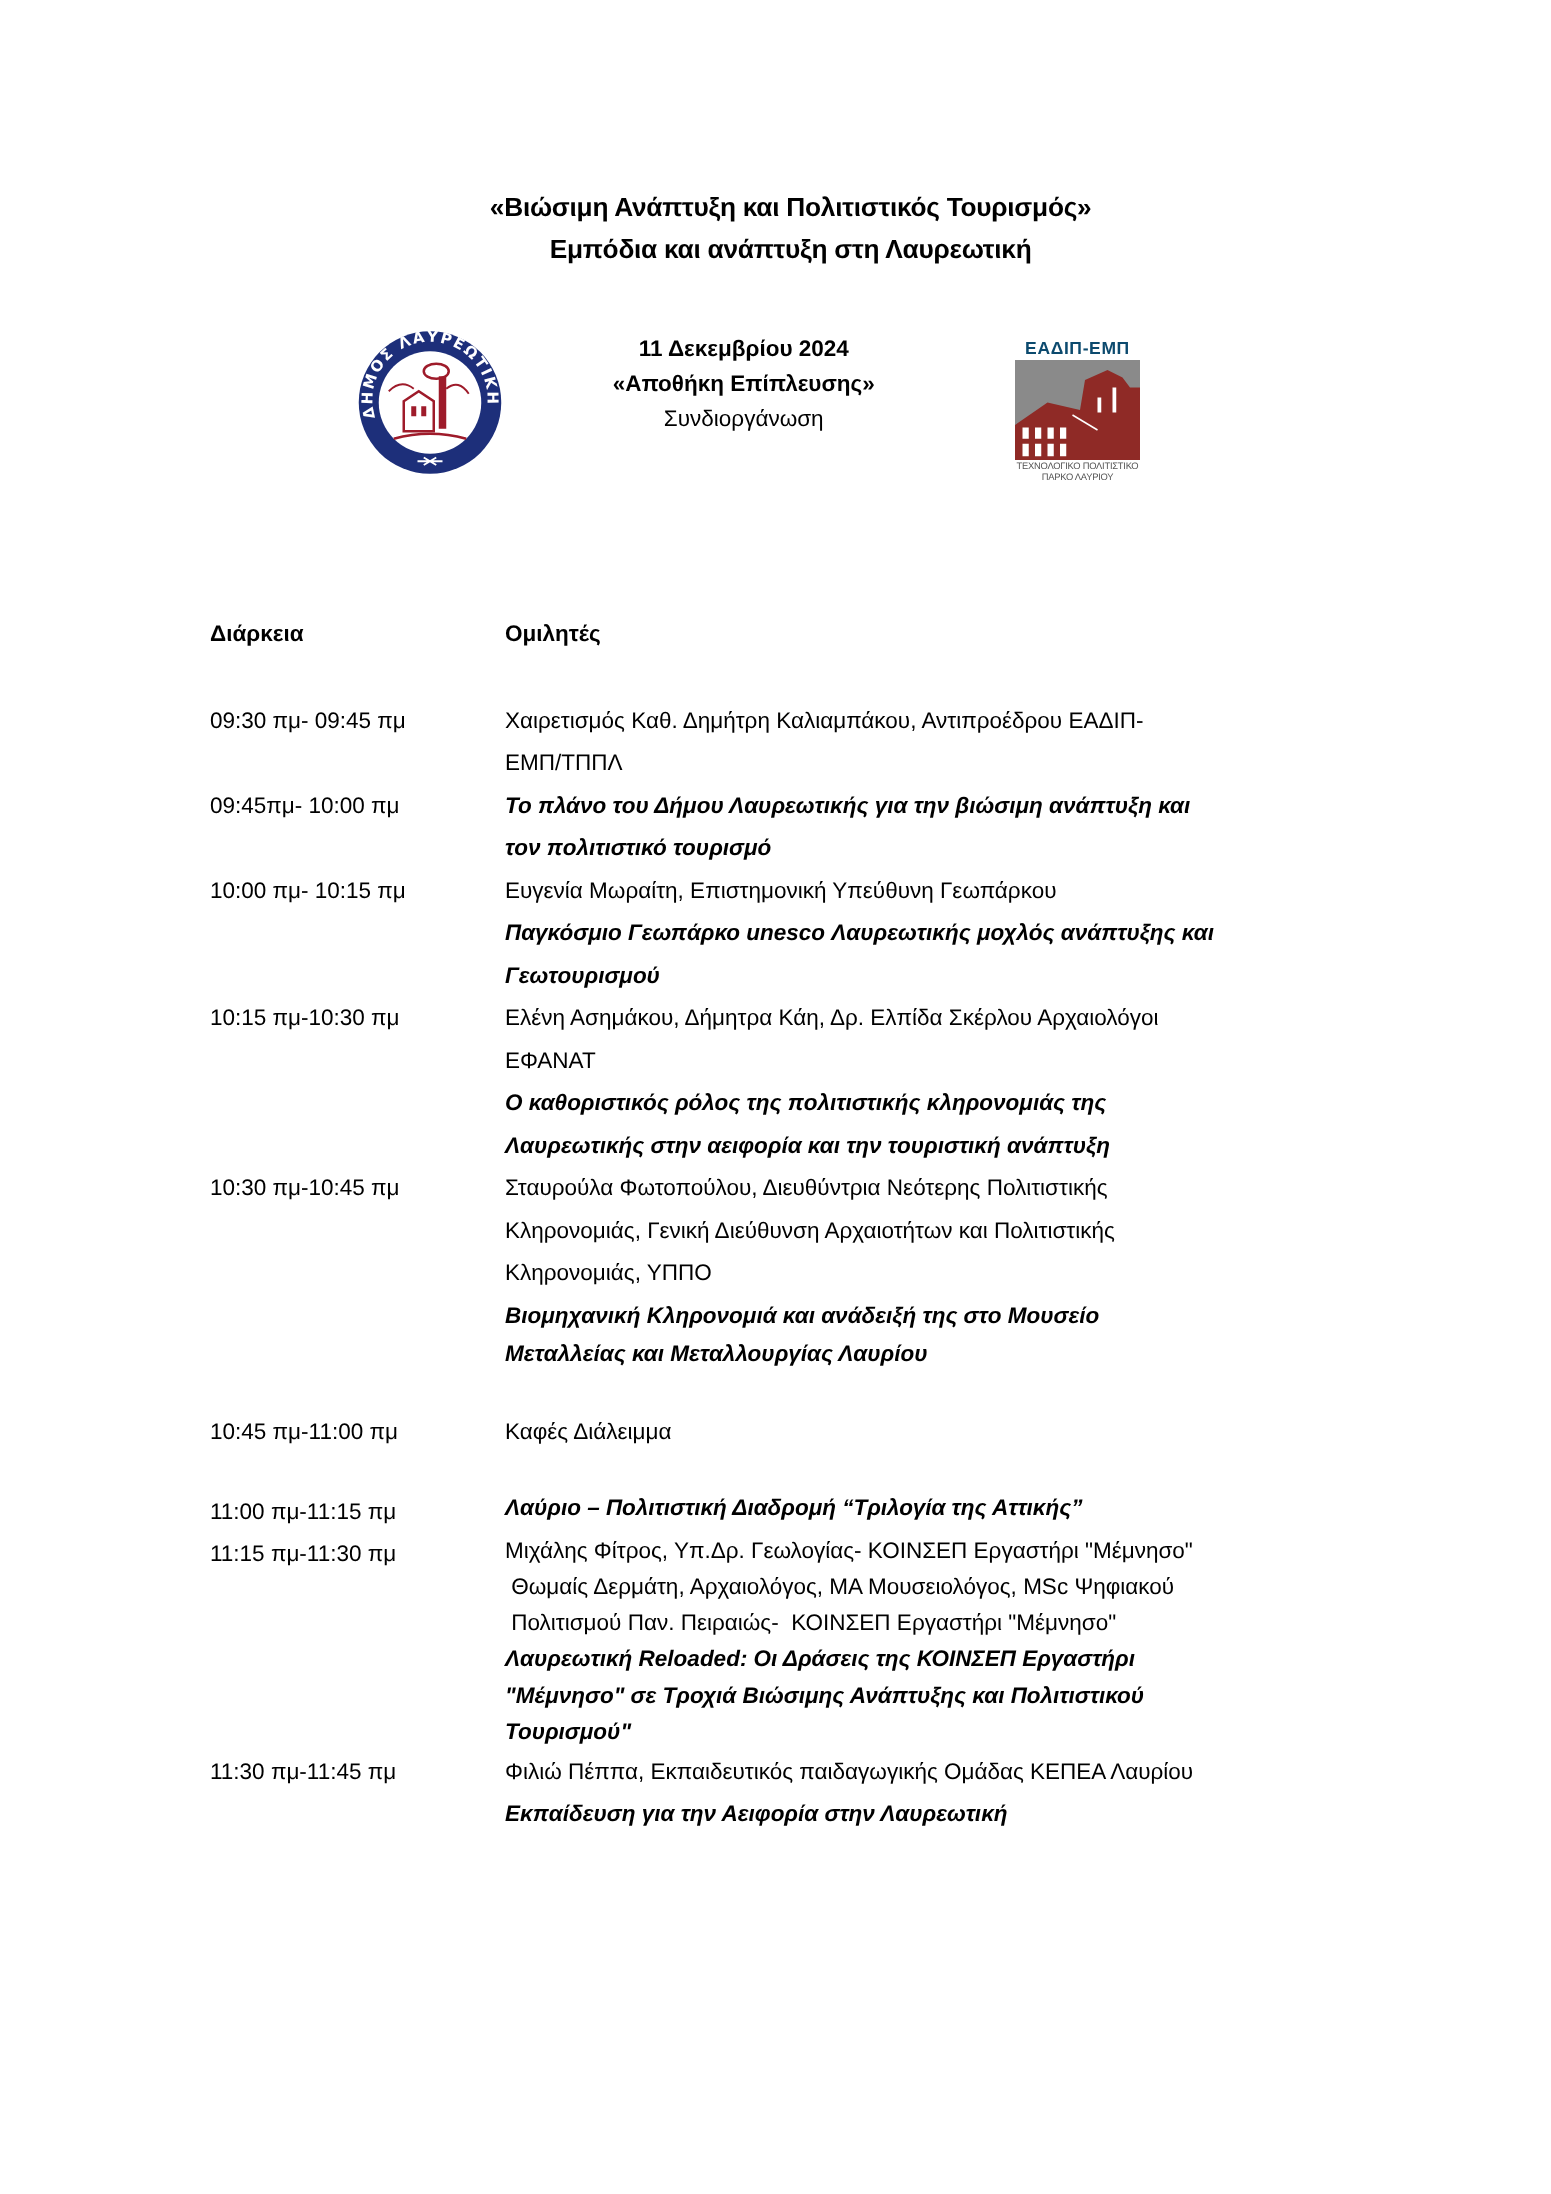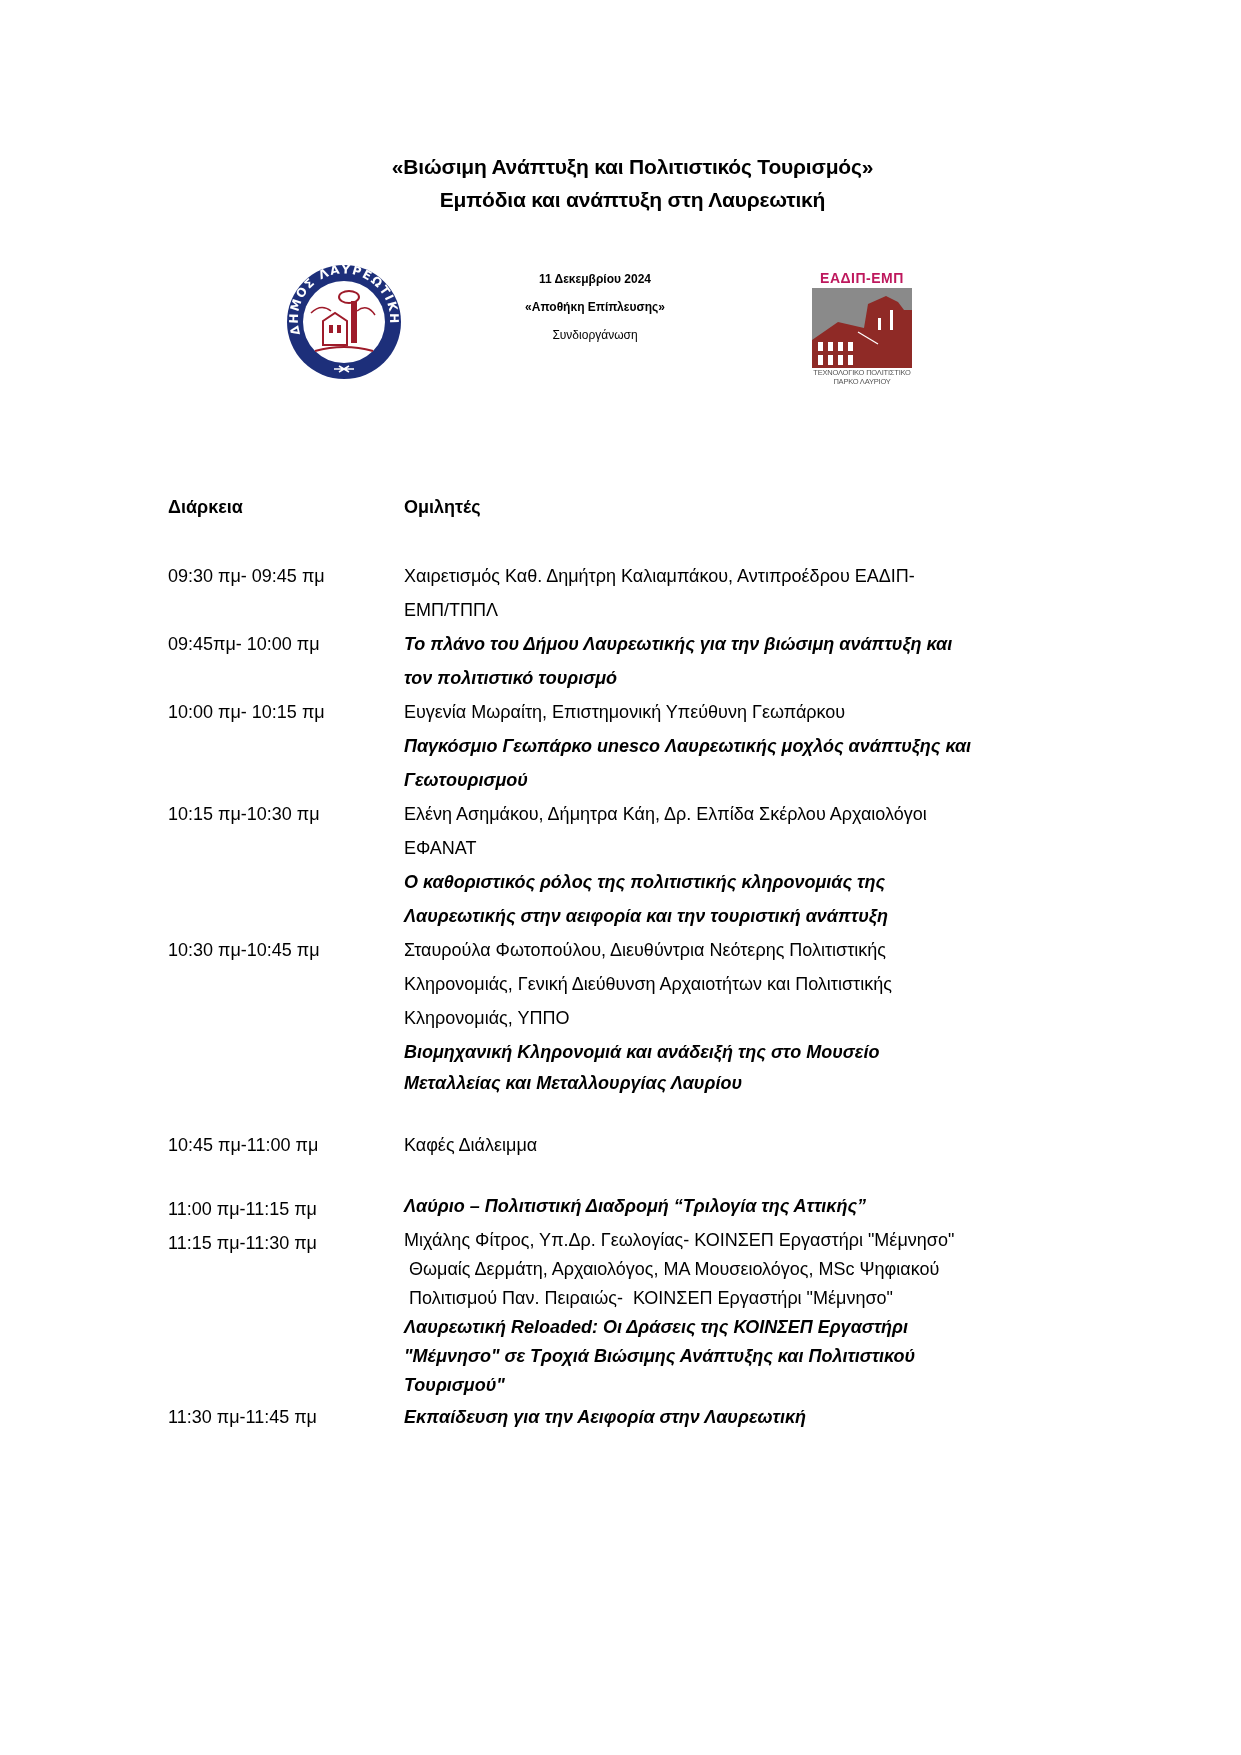--- a/index.html
+++ b/index.html
@@ -3,25 +3,25 @@
   <meta charset="utf-8">
   <style>
     html, body { margin: 0; padding: 0; background: #ffffff; }
     body {
       width: 1241px; height: 1755px; position: relative; overflow: hidden;
       font-family: "Liberation Sans", "DejaVu Sans", sans-serif; color: #000;
     }
     .title-block { position: absolute; top: 150px; left: 12px; width: 1241px; text-align: center; }
     .title-line { font-size: 21px; font-weight: bold; line-height: 33px; letter-spacing: -0.2px; }
     .meta-block { position: absolute; top: 265px; left: 470px; width: 250px; text-align: center; }
-    .meta-line { font-size: 12px; line-height: 28px; }
+    .meta-line { font-size: 18px; line-height: 28px; }
     .meta-line.bold { font-weight: bold; }
     .logo-left { position: absolute; left: 285px; top: 263px; width: 118px; height: 118px; }
     .logo-right { position: absolute; left: 808px; top: 270px; width: 108px; height: 118px; }
-    .logo-right .lr-title { font-size: 14px; font-weight: bold; color: #be185d; text-align: center; letter-spacing: 0.5px; line-height: 16px; }
+    .logo-right .lr-title { font-size: 14px; font-weight: bold; color: #0c4a6e; text-align: center; letter-spacing: 0.5px; line-height: 16px; }
     .logo-right .lr-caption { font-size: 7.5px; color: #555; text-align: center; line-height: 9px; letter-spacing: -0.2px; }
     .agenda { position: absolute; left: 168px; top: 490px; width: 960px; }
     .agenda-header { display: flex; font-weight: bold; font-size: 18px; line-height: 34px; margin-bottom: 35px; }
     .col-time { width: 236px; flex-shrink: 0; font-size: 18px; line-height: 34px; white-space: pre; }
     .col-body { flex: 1; font-size: 18px; line-height: 34px; }
     .row { display: flex; }
     .row .line { display: block; }
     .row .line.italic { font-style: italic; font-weight: bold; }
     .row .line.tight { line-height: 29px; }
     .gap-after-big { margin-bottom: 30px; }
@@ -149,17 +149,18 @@
           <span class="line tight" style="white-space: pre;"> Θωμαίς Δερμάτη, Αρχαιολόγος, ΜΑ Μουσειολόγος, MSc Ψηφιακού</span>
           <span class="line tight" style="white-space: pre;"> Πολιτισμού Παν. Πειραιώς-  ΚΟΙΝΣΕΠ Εργαστήρι "Μέμνησο"</span>
           <span class="line italic tight" style="white-space: pre;">Λαυρεωτική Reloaded: Οι Δράσεις της ΚΟΙΝΣΕΠ Εργαστήρι</span>
           <span class="line italic tight" style="white-space: pre;">"Μέμνησο" σε Τροχιά Βιώσιμης Ανάπτυξης και Πολιτιστικού</span>
           <span class="line italic tight" style="white-space: pre;">Τουρισμού"</span>
         </div>
       </div>
       <div class="row">
         <div class="col-time">11:30 πμ-11:45 πμ</div>
         <div class="col-body">
+          <span class="line" style="white-space: pre;">Φιλιώ Πέππα, Εκπαιδευτικός παιδαγωγικής Ομάδας ΚΕΠΕΑ Λαυρίου</span>
           <span class="line italic" style="white-space: pre;">Εκπαίδευση για την Αειφορία στην Λαυρεωτική</span>
         </div>
       </div>
     </div>
 </div>
 
 </body></html>

